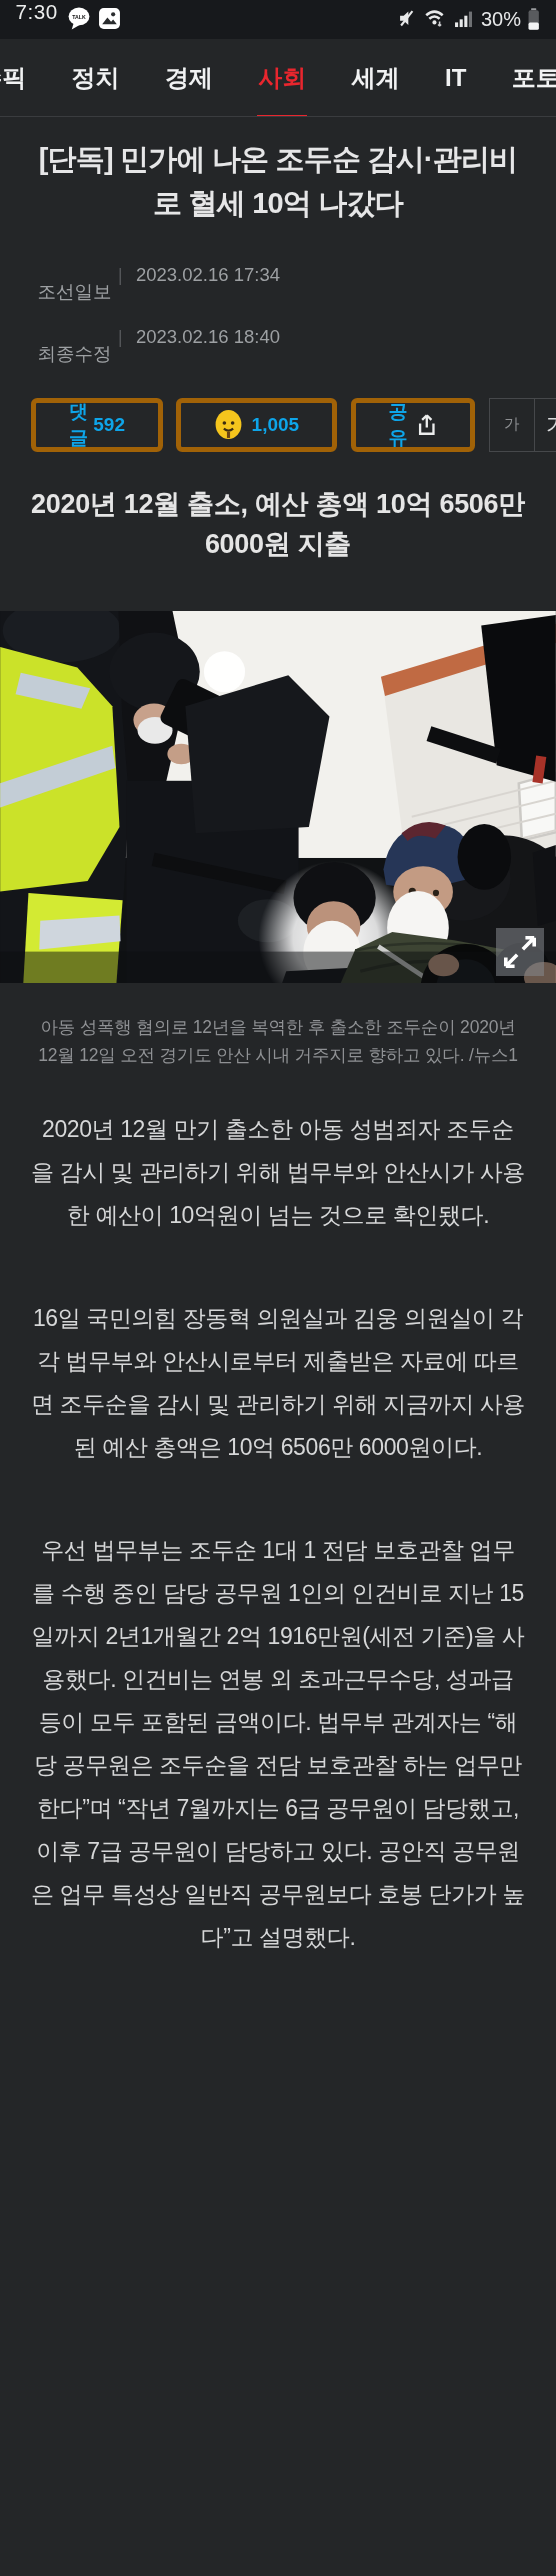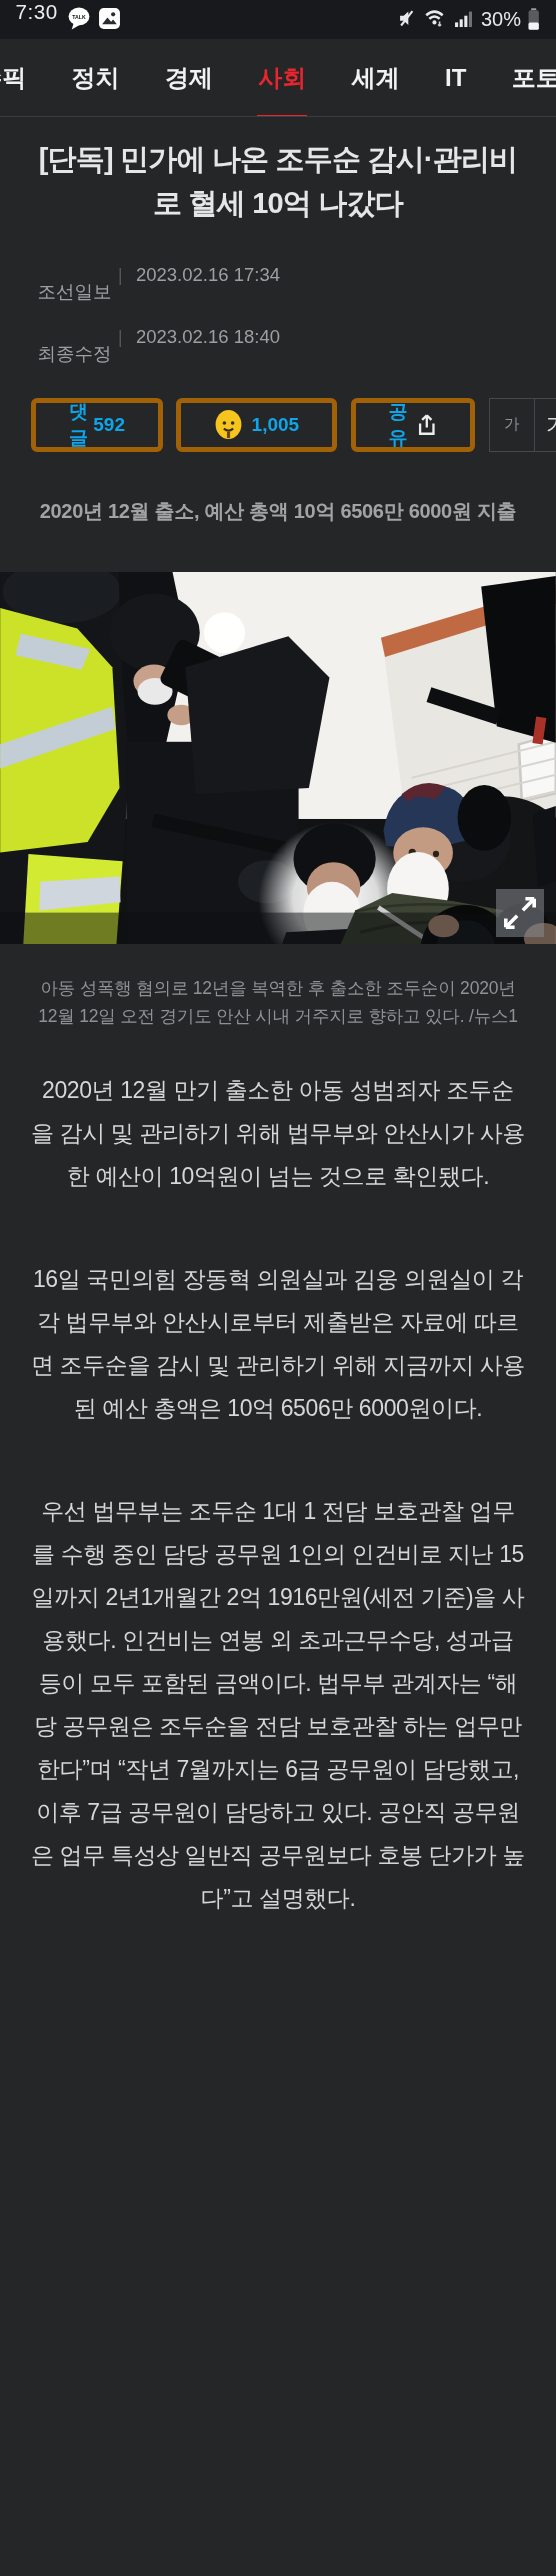--- a/index.html
+++ b/index.html
@@ -28,21 +28,21 @@
   .byline-label{display:inline-block;width:87px;margin-top:34px;}
   .byline-sep{color:#55575a;margin:0 13.4px 0 0;font-size:17.5px;}
   .actions{margin-top:30px;display:flex;align-items:center;}
   .btn{border:5px solid #a16207;border-radius:6.2px;height:54px;display:flex;align-items:center;padding:0 33px;font-size:19px;font-weight:600;color:#0ea5e9;margin-right:13.4px;background:transparent;box-sizing:border-box;cursor:pointer;}
   .btn .glyph{margin:0 0 0 8.2px;display:flex;align-items:center;}
   .btn .glyph-first{margin:0 8.2px 0 0;}
   .fontsize{margin-left:auto;display:flex;border:1px solid #46484b;height:54px;box-sizing:border-box;cursor:pointer;}
   .fs-cell{width:44px;display:flex;align-items:center;justify-content:center;}
   .fs-small{font-size:15.5px;color:#8e9093;border-right:1px solid #46484b;}
   .fs-large{font-size:21.6px;color:#d9dadc;}
-  .subhead{margin-top:44px;font-size:20px;font-weight:700;line-height:1.5;color:#a3a3a3;letter-spacing:-0.3px;}
+  .subhead{margin-top:32px;font-size:27px;font-weight:700;line-height:1.5;color:#e5e5e5;letter-spacing:-0.3px;}
 
   
   .photo-wrap{margin:46px -31px 0;position:relative;width:556px;height:372px;cursor:pointer;}
   .photo-wrap svg{display:block;}
   .caption{margin-top:30px;font-size:17.5px;line-height:1.62;color:#8f9194;letter-spacing:-0.2px;}
 
   
   .body{margin-top:38px;}
   .body p{font-size:23px;line-height:43px;margin:0 0 60px;color:#d6d7d8;letter-spacing:-0.4px;}
 </style>

